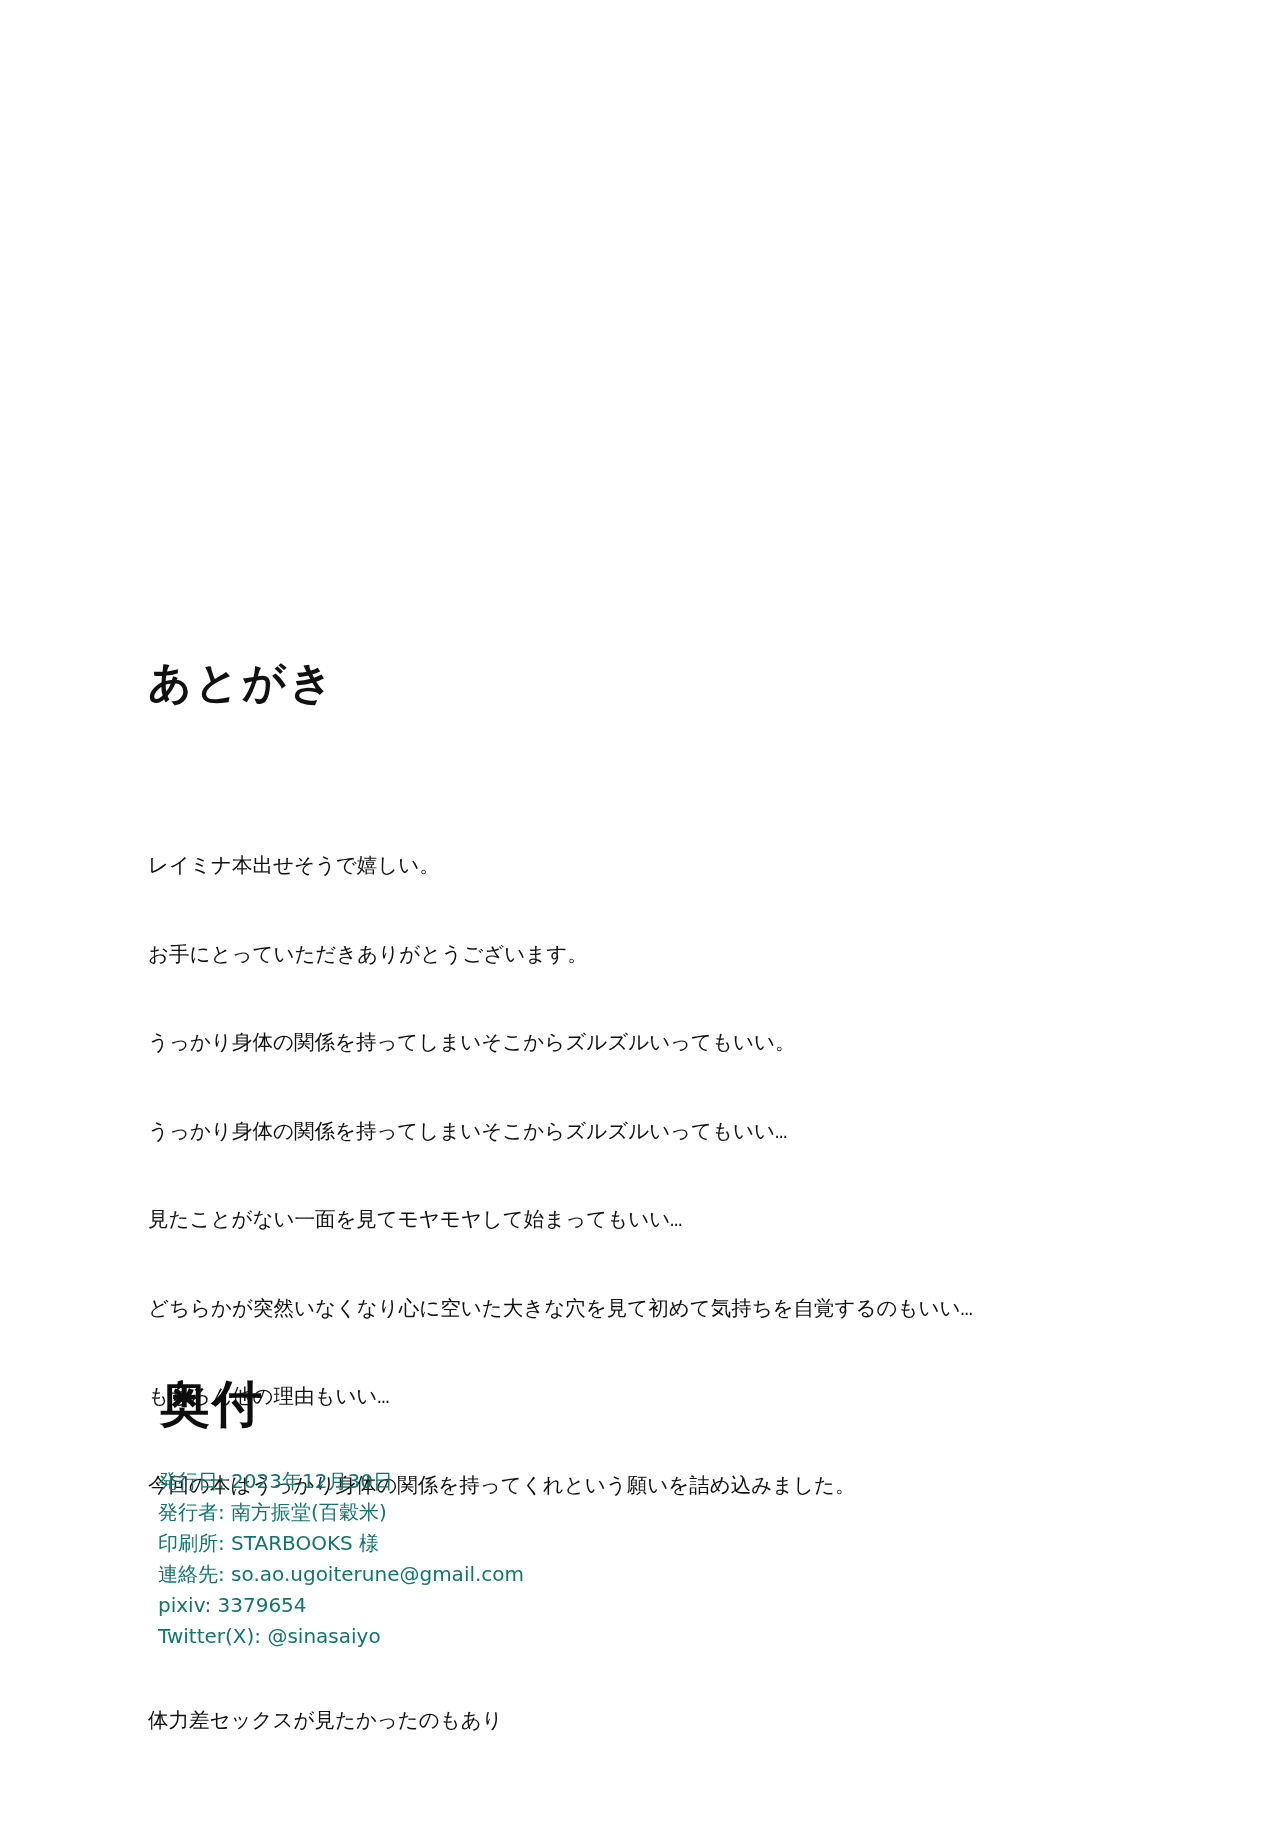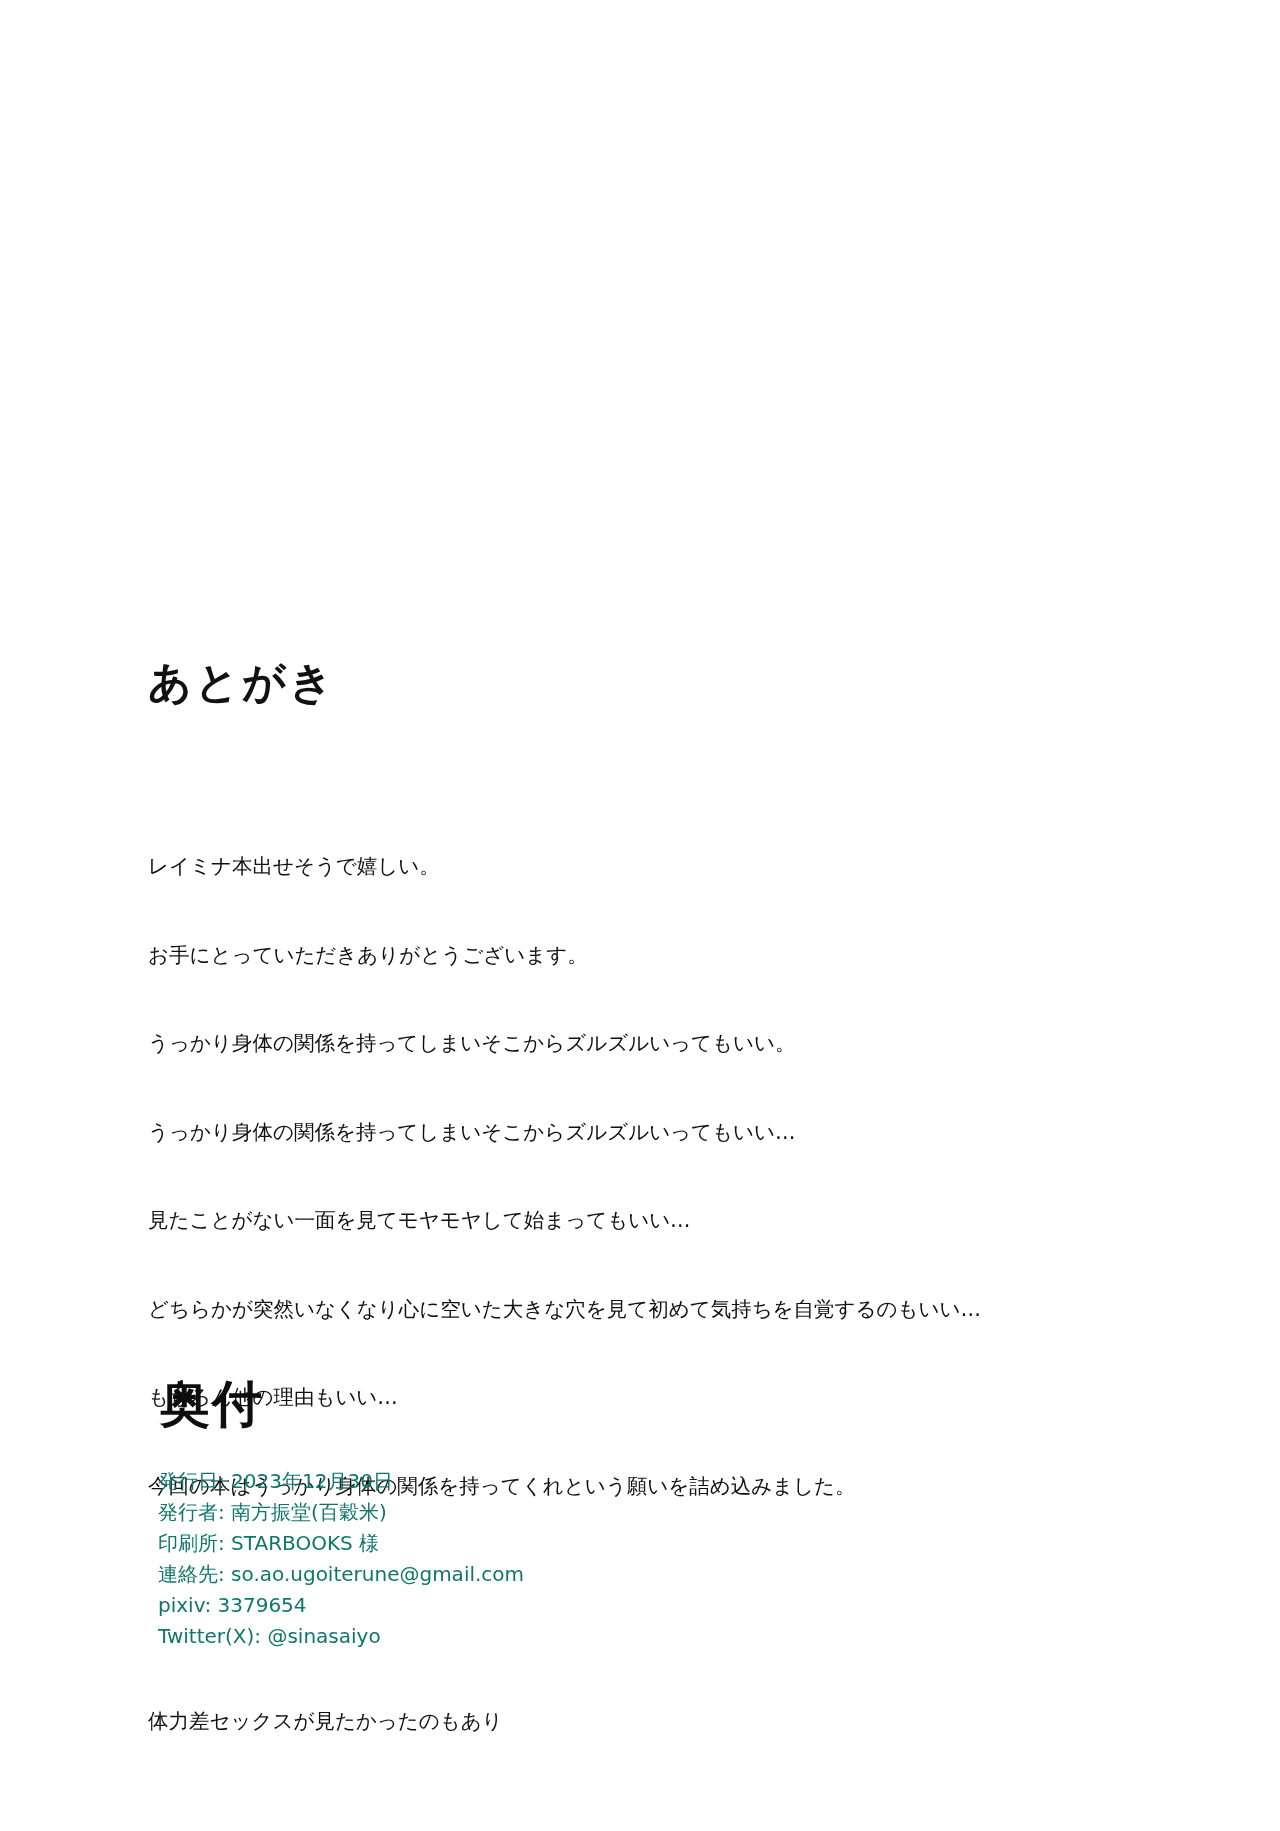--- a/index.html
+++ b/index.html
@@ -42,20 +42,21 @@
     left: 148px;
     top: 686px;
     width: 1010px;
     font-size: 20.5px;
     line-height: 29.5px;
     color: #101010;
     white-space: pre-wrap;
   }
   .afterword-block {
     margin: 0 0 29px 0;
+    font-family: Liberation Mono, monospace;
   }
   .afterword-block:last-child {
     margin-bottom: 0;
   }
   .afterword-line {
     display: block;
     white-space: nowrap;
   }
 
   

